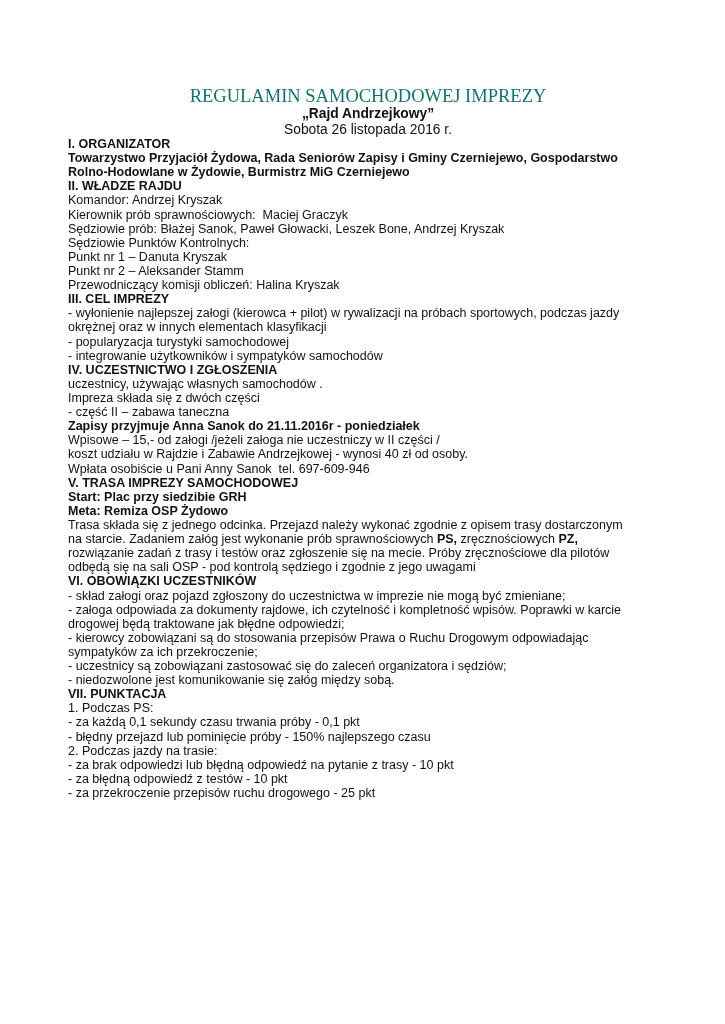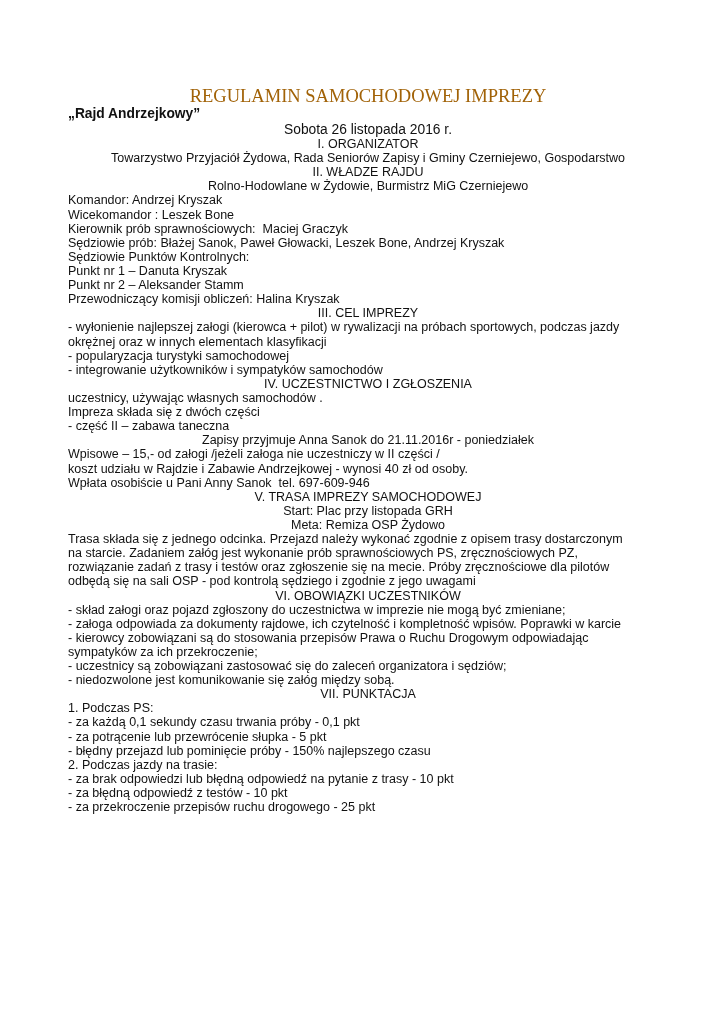--- a/index.html
+++ b/index.html
@@ -20,103 +20,102 @@
     left: 68px;
     top: 86px;
     width: 600px;
   }
   .doc-title {
     font-family: "Liberation Serif", "DejaVu Serif", serif;
     font-size: 18.5px;
     line-height: 20px;
     text-align: center;
     white-space: pre;
-    color: #a16207;
+    color: #0f766e;
   }
   .doc-subtitle {
     font-family: "Liberation Sans", "DejaVu Sans", sans-serif;
     font-size: 13.8px;
     font-weight: bold;
     line-height: 16px;
+    text-align: center;
     white-space: pre;
   }
   .doc-date {
     font-family: "Liberation Sans", "DejaVu Sans", sans-serif;
     font-size: 13.8px;
     font-weight: normal;
     line-height: 15px;
     text-align: center;
     white-space: pre;
   }
   .body-lines {
     font-family: "Liberation Sans", "DejaVu Sans", sans-serif;
     font-size: 12.5px;
     line-height: 14.12px;
   }
   .ln {
     white-space: pre;
     height: 14.12px;
   }
   .b {
-    font-weight: normal;
-    text-align: center;
+    font-weight: bold;
   }
 </style>
 </head>
 <body>
 
 <div class="viewport">
   <div class="page">
     <div class="doc-title">REGULAMIN SAMOCHODOWEJ IMPREZY</div>
     <div class="doc-subtitle">„Rajd Andrzejkowy”</div>
     <div class="doc-date">Sobota 26 listopada 2016 r.</div>
     <div class="body-lines" id="body-lines">
         <div class="ln b">I. ORGANIZATOR</div>
         <div class="ln b">Towarzystwo Przyjaciół Żydowa, Rada Seniorów Zapisy i Gminy Czerniejewo, Gospodarstwo</div>
+        <div class="ln b">Rolno-Hodowlane w Żydowie, Burmistrz MiG Czerniejewo</div>
         <div class="ln b">II. WŁADZE RAJDU</div>
-        <div class="ln b">Rolno-Hodowlane w Żydowie, Burmistrz MiG Czerniejewo</div>
         <div class="ln">Komandor: Andrzej Kryszak</div>
-        <div class="ln">Wicekomandor : Leszek Bone</div>
         <div class="ln">Kierownik prób sprawnościowych:  Maciej Graczyk</div>
         <div class="ln">Sędziowie prób: Błażej Sanok, Paweł Głowacki, Leszek Bone, Andrzej Kryszak</div>
         <div class="ln">Sędziowie Punktów Kontrolnych:</div>
         <div class="ln">Punkt nr 1 – Danuta Kryszak</div>
         <div class="ln">Punkt nr 2 – Aleksander Stamm</div>
         <div class="ln">Przewodniczący komisji obliczeń: Halina Kryszak</div>
         <div class="ln b">III. CEL IMPREZY</div>
         <div class="ln">- wyłonienie najlepszej załogi (kierowca + pilot) w rywalizacji na próbach sportowych, podczas jazdy</div>
         <div class="ln">okrężnej oraz w innych elementach klasyfikacji</div>
         <div class="ln">- popularyzacja turystyki samochodowej</div>
         <div class="ln">- integrowanie użytkowników i sympatyków samochodów</div>
         <div class="ln b">IV. UCZESTNICTWO I ZGŁOSZENIA</div>
         <div class="ln">uczestnicy, używając własnych samochodów .</div>
         <div class="ln">Impreza składa się z dwóch części</div>
         <div class="ln">- część II – zabawa taneczna</div>
         <div class="ln b">Zapisy przyjmuje Anna Sanok do 21.11.2016r - poniedziałek</div>
         <div class="ln">Wpisowe – 15,- od załogi /jeżeli załoga nie uczestniczy w II części /</div>
         <div class="ln">koszt udziału w Rajdzie i Zabawie Andrzejkowej - wynosi 40 zł od osoby.</div>
         <div class="ln">Wpłata osobiście u Pani Anny Sanok  tel. 697-609-946</div>
         <div class="ln b">V. TRASA IMPREZY SAMOCHODOWEJ</div>
-        <div class="ln b">Start: Plac przy listopada GRH</div>
+        <div class="ln b">Start: Plac przy siedzibie GRH</div>
         <div class="ln b">Meta: Remiza OSP Żydowo</div>
         <div class="ln">Trasa składa się z jednego odcinka. Przejazd należy wykonać zgodnie z opisem trasy dostarczonym</div>
         <div class="ln"><span class="">na starcie. Zadaniem załóg jest wykonanie prób sprawnościowych </span><span class="b">PS,</span><span class=""> zręcznościowych </span><span class="b">PZ,</span></div>
         <div class="ln">rozwiązanie zadań z trasy i testów oraz zgłoszenie się na mecie. Próby zręcznościowe dla pilotów</div>
         <div class="ln">odbędą się na sali OSP - pod kontrolą sędziego i zgodnie z jego uwagami</div>
         <div class="ln b">VI. OBOWIĄZKI UCZESTNIKÓW</div>
         <div class="ln">- skład załogi oraz pojazd zgłoszony do uczestnictwa w imprezie nie mogą być zmieniane;</div>
         <div class="ln">- załoga odpowiada za dokumenty rajdowe, ich czytelność i kompletność wpisów. Poprawki w karcie</div>
+        <div class="ln">drogowej będą traktowane jak błędne odpowiedzi;</div>
         <div class="ln">- kierowcy zobowiązani są do stosowania przepisów Prawa o Ruchu Drogowym odpowiadając</div>
         <div class="ln">sympatyków za ich przekroczenie;</div>
         <div class="ln">- uczestnicy są zobowiązani zastosować się do zaleceń organizatora i sędziów;</div>
         <div class="ln">- niedozwolone jest komunikowanie się załóg między sobą.</div>
         <div class="ln b">VII. PUNKTACJA</div>
         <div class="ln">1. Podczas PS:</div>
         <div class="ln">- za każdą 0,1 sekundy czasu trwania próby - 0,1 pkt</div>
-        <div class="ln">- za potrącenie lub przewrócenie słupka - 5 pkt</div>
         <div class="ln">- błędny przejazd lub pominięcie próby - 150% najlepszego czasu</div>
         <div class="ln">2. Podczas jazdy na trasie:</div>
         <div class="ln">- za brak odpowiedzi lub błędną odpowiedź na pytanie z trasy - 10 pkt</div>
         <div class="ln">- za błędną odpowiedź z testów - 10 pkt</div>
         <div class="ln">- za przekroczenie przepisów ruchu drogowego - 25 pkt</div>
       </div>
   </div>
 </div>
 
 </body></html>

